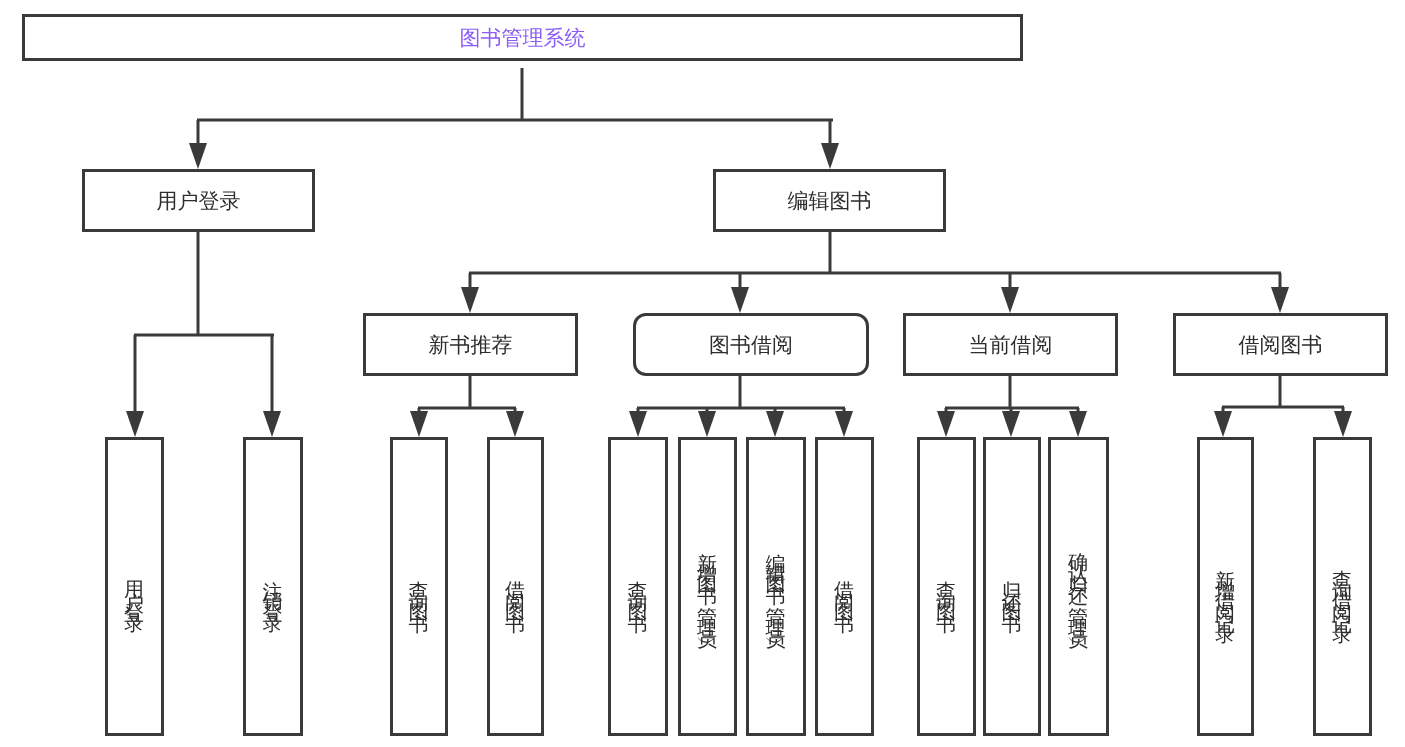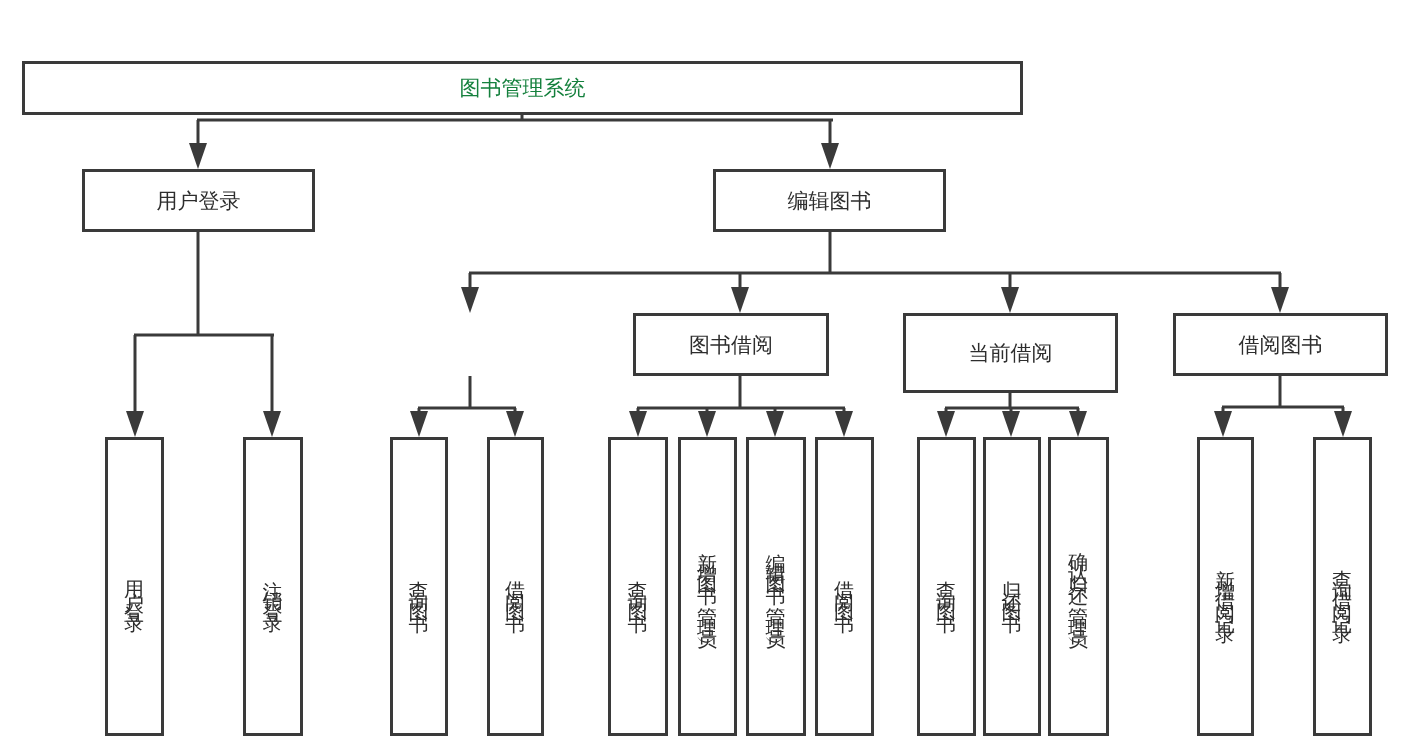--- a/index.html
+++ b/index.html
@@ -109,35 +109,38 @@
       <polygon points="766,411 784,411 775,437"></polygon>
       <polygon points="835,411 853,411 844,437"></polygon>
       <polygon points="937,411 955,411 946,437"></polygon>
       <polygon points="1002,411 1020,411 1011,437"></polygon>
       <polygon points="1069,411 1087,411 1078,437"></polygon>
       <polygon points="1214,411 1232,411 1223,437"></polygon>
       <polygon points="1334,411 1352,411 1343,437"></polygon>
     </g>
   </svg>
 
-  <div class="box h" style="left: 22px; top: 14px; width: 1001px; height: 54px; border-color: rgb(58, 58, 58); color: #15803d; margin-top: 47px;">
+  <div class="box h" style="left: 22px; top: 14px; width: 1001px; height: 47px; border-color: rgb(58, 58, 58); color: #8b5cf6;">
     <span>图书管理系统</span>
   </div>
 
   <div class="box h" style="left: 82px; top: 169px; width: 233px; height: 63px; border-color: rgb(58, 58, 58); color: rgb(45, 45, 45);">
     <span>用户登录</span>
   </div>
   <div class="box h" style="left: 713px; top: 169px; width: 233px; height: 63px; border-color: rgb(58, 58, 58); color: rgb(45, 45, 45);">
     <span>编辑图书</span>
   </div>
 
-  <div class="box h" style="left: 633px; top: 313px; width: 196px; height: 63px; border-color: rgb(58, 58, 58); color: rgb(45, 45, 45);">
+  <div class="box h" style="left: 363px; top: 313px; width: 215px; height: 63px; border-color: rgb(58, 58, 58); color: rgb(45, 45, 45);">
+    <span>新书推荐</span>
+  </div>
+  <div class="box h" style="left: 633px; top: 313px; width: 236px; height: 63px; border-color: rgb(58, 58, 58); color: rgb(45, 45, 45); border-radius: 13px;">
     <span>图书借阅</span>
   </div>
-  <div class="box h" style="left: 903px; top: 313px; width: 215px; height: 80px; border-color: rgb(58, 58, 58); color: rgb(45, 45, 45);">
+  <div class="box h" style="left: 903px; top: 313px; width: 215px; height: 63px; border-color: rgb(58, 58, 58); color: rgb(45, 45, 45);">
     <span>当前借阅</span>
   </div>
   <div class="box h" style="left: 1173px; top: 313px; width: 215px; height: 63px; border-color: rgb(58, 58, 58); color: rgb(45, 45, 45);">
     <span>借阅图书</span>
   </div>
 
   <div class="box v" style="left: 105px; top: 437px; width: 59px; height: 299px; border-color: rgb(58, 58, 58); color: rgb(45, 45, 45);">
     <span class="vt">用户登录</span>
   </div>
   <div class="box v" style="left: 243px; top: 437px; width: 60px; height: 299px; border-color: rgb(58, 58, 58); color: rgb(45, 45, 45);">

